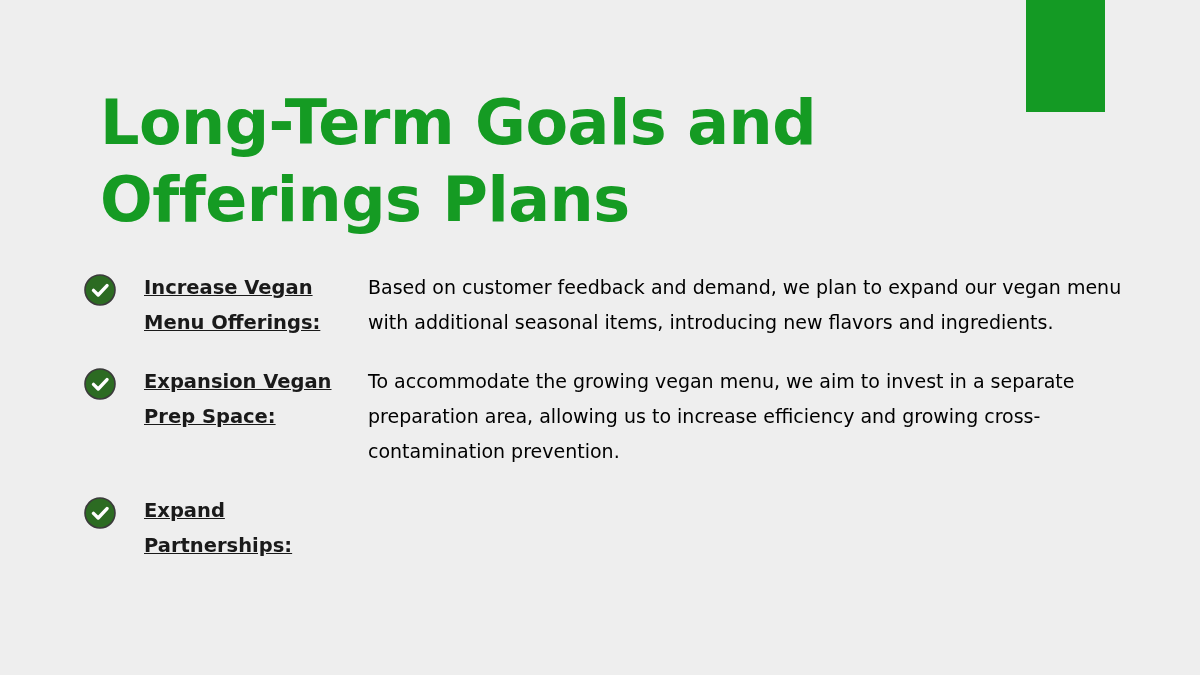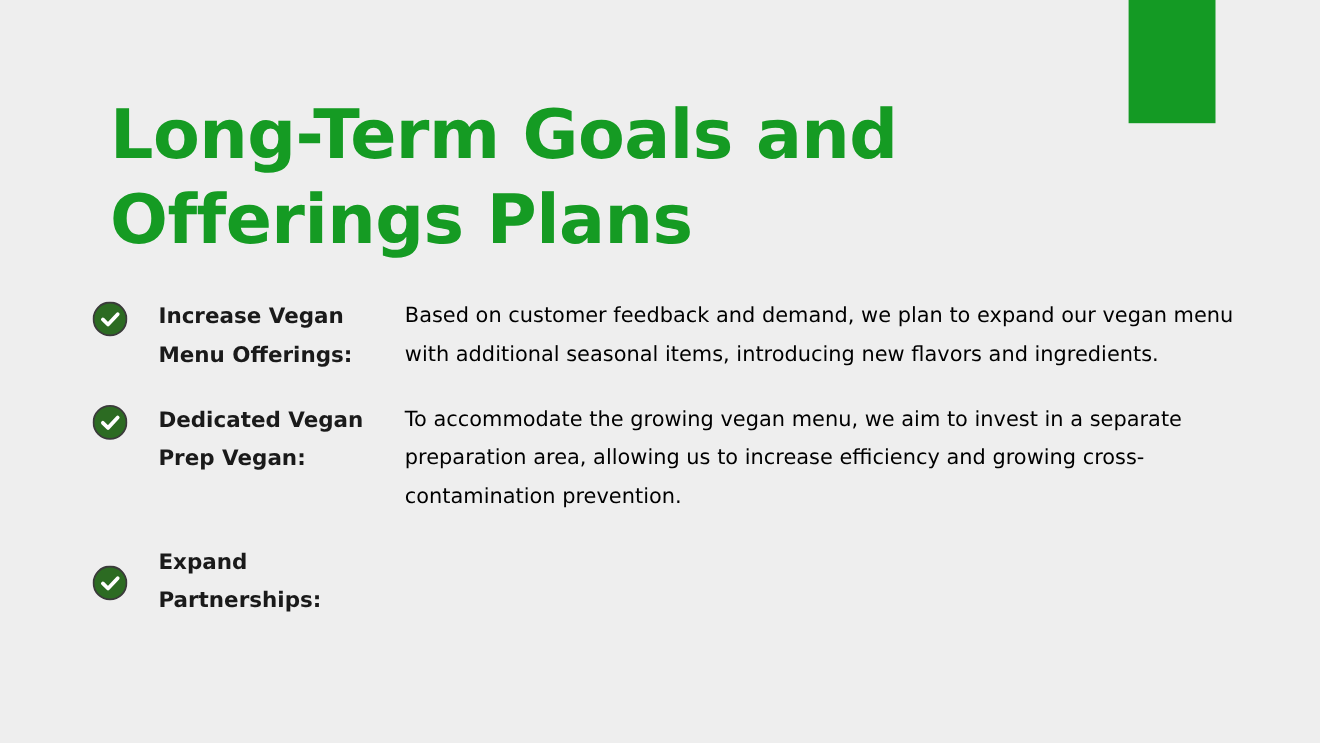--- a/index.html
+++ b/index.html
@@ -61,21 +61,20 @@
     width: 1050px;
   }
 
   .goal-row {
     display: flex;
     align-items: flex-start;
     margin-bottom: 22px;
   }
   .goal-row:last-child {
     margin-bottom: 0;
-    align-items: center;
   }
 
   .check-cell {
     flex: 0 0 60px;
     padding-top: 6px;
   }
 
   .check-icon {
     display: block;
     width: 32px;
@@ -85,20 +84,21 @@
   .goal-label {
     flex: 0 0 224px;
     color: #1a1a1a;
     font-family: "DejaVu Sans", sans-serif;
     font-weight: bold;
     font-size: 19.5px;
     line-height: 35px;
     padding-top: 2px;
     padding-right: 4px;
     box-sizing: border-box;
+    text-decoration: underline;
   }
 
   .goal-body {
     flex: 1 1 auto;
     color: #000000;
     font-family: "DejaVu Sans", sans-serif;
     font-weight: normal;
     font-size: 19px;
     line-height: 35px;
     padding-top: 2px;
@@ -130,21 +130,21 @@
       <div class="goal-body">Based on customer feedback and demand, we plan to expand our vegan menu with additional seasonal items, introducing new flavors and ingredients.</div>
     </div>
 
     <div class="goal-row">
       <div class="check-cell">
         <svg class="check-icon" viewBox="0 0 32 32">
           <circle cx="16" cy="16" r="15" fill="#2c6b22" stroke="#3a3a3a" stroke-width="1.6"></circle>
           <path d="M9.5 16.4 L14.2 21 L23 11.6" fill="none" stroke="#ffffff" stroke-width="3.4" stroke-linecap="round" stroke-linejoin="round"></path>
         </svg>
       </div>
-      <div class="goal-label">Dedicated Vegan Prep Vegan:</div>
+      <div class="goal-label">Expansion Vegan Prep Space:</div>
       <div class="goal-body">To accommodate the growing vegan menu, we aim to invest in a separate preparation area, allowing us to increase efficiency and growing cross-contamination prevention.</div>
     </div>
 
     <div class="goal-row">
       <div class="check-cell">
         <svg class="check-icon" viewBox="0 0 32 32">
           <circle cx="16" cy="16" r="15" fill="#2c6b22" stroke="#3a3a3a" stroke-width="1.6"></circle>
           <path d="M9.5 16.4 L14.2 21 L23 11.6" fill="none" stroke="#ffffff" stroke-width="3.4" stroke-linecap="round" stroke-linejoin="round"></path>
         </svg>
       </div>

